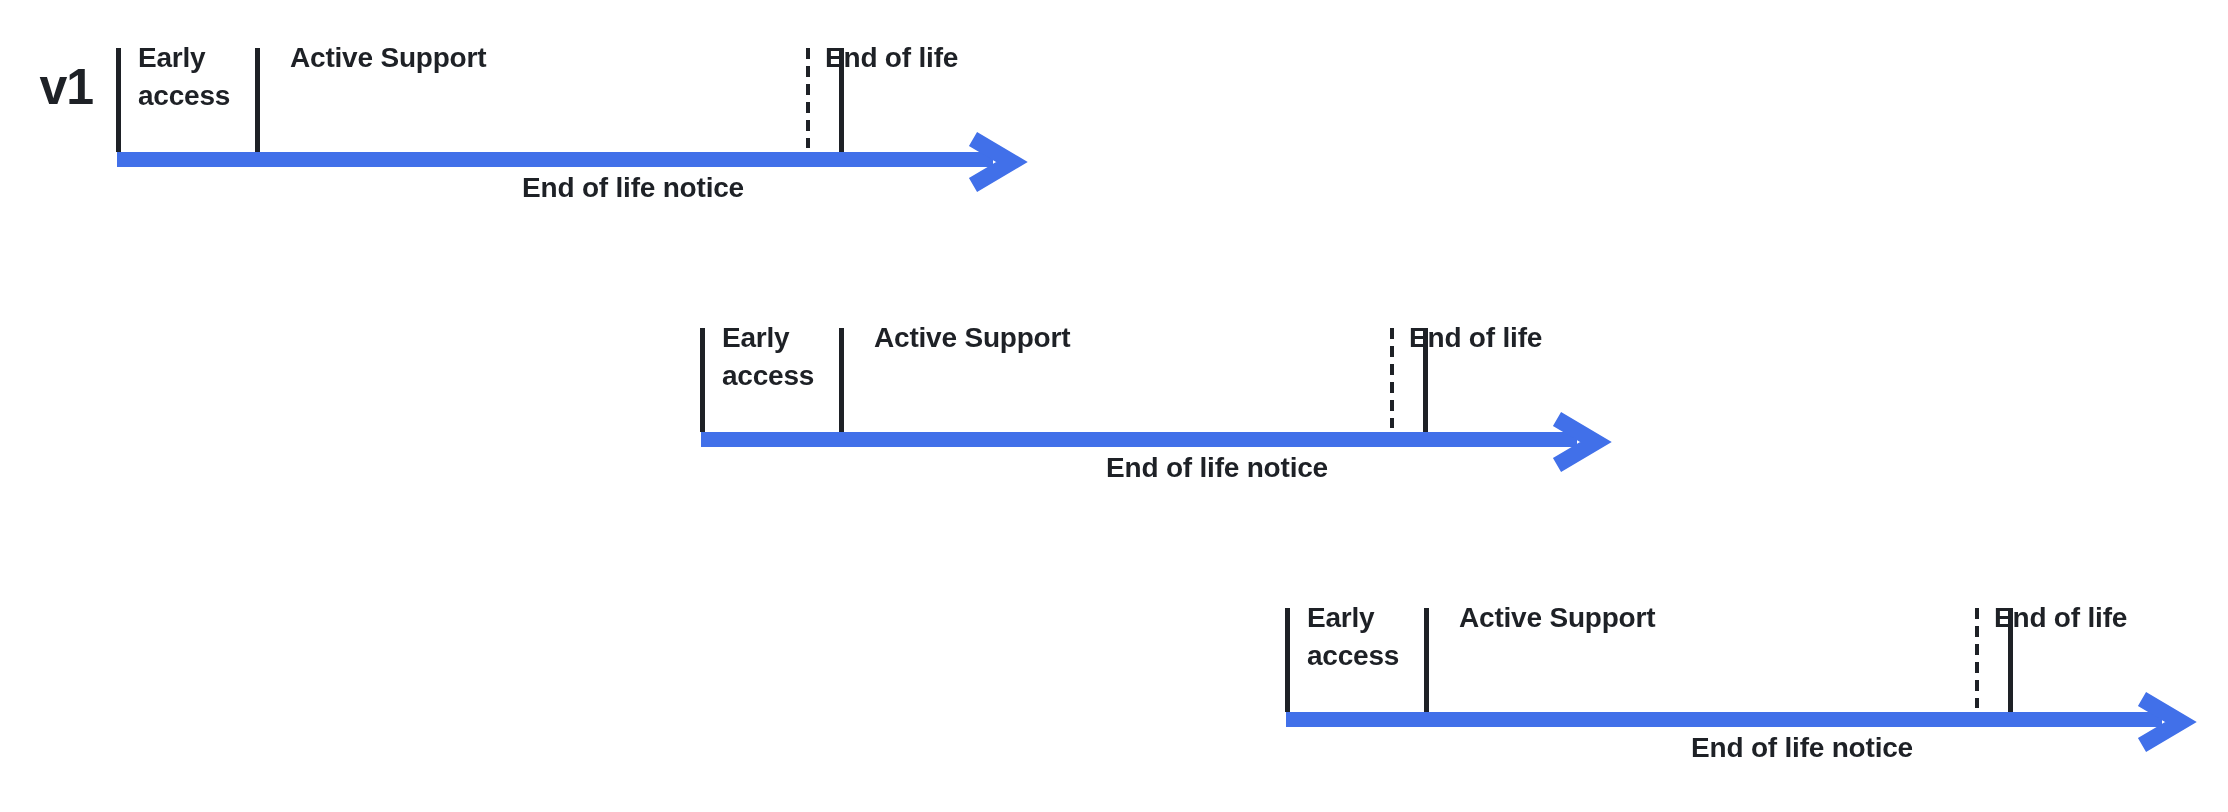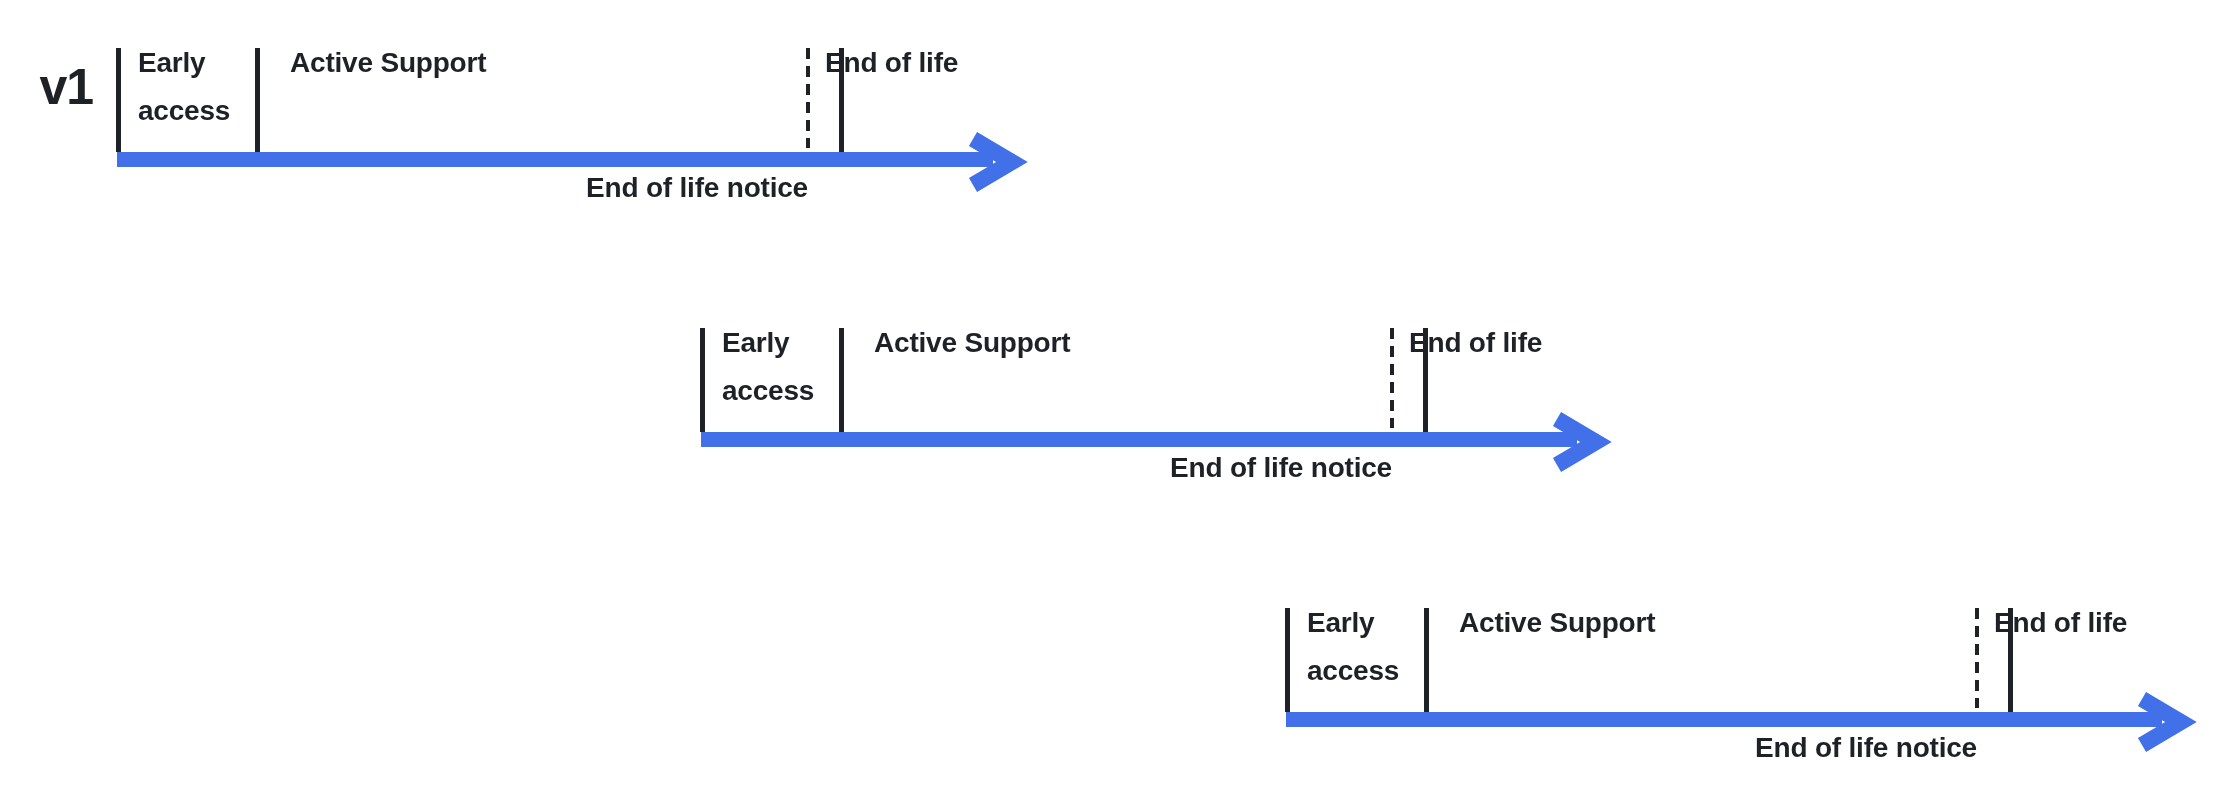--- a/index.html
+++ b/index.html
@@ -37,30 +37,30 @@
   }
   .tick.t-start{left:-2px;}
   .tick.t-active{left:137px;}
   .tick.t-eol{left:721px;}
   .dashed{
     position:absolute;top:0;left:688px;width:4px;height:100px;
     background:repeating-linear-gradient(to bottom, var(--ink) 0 11px, transparent 11px 18px);
   }
   .label{
     position:absolute;top:-9px;
-    font-size:28px;line-height:48px;
+    font-size:28px;line-height:38px;
     white-space:nowrap;
     letter-spacing:-0.2px;
   }
   .label.early{left:20px;width:112px;white-space:normal;}
   .label.active{left:172px;}
   .label.eol{left:707px;}
   .notice{
     position:absolute;top:123px;left:340px;width:350px;
-    text-align:right;
+    text-align:center;
     font-size:28px;line-height:34px;
     white-space:nowrap;
     letter-spacing:-0.2px;
   }
   .arrow{
     position:absolute;left:-3px;top:81px;
     color:var(--accent);
     display:block;
   }
 </style>

